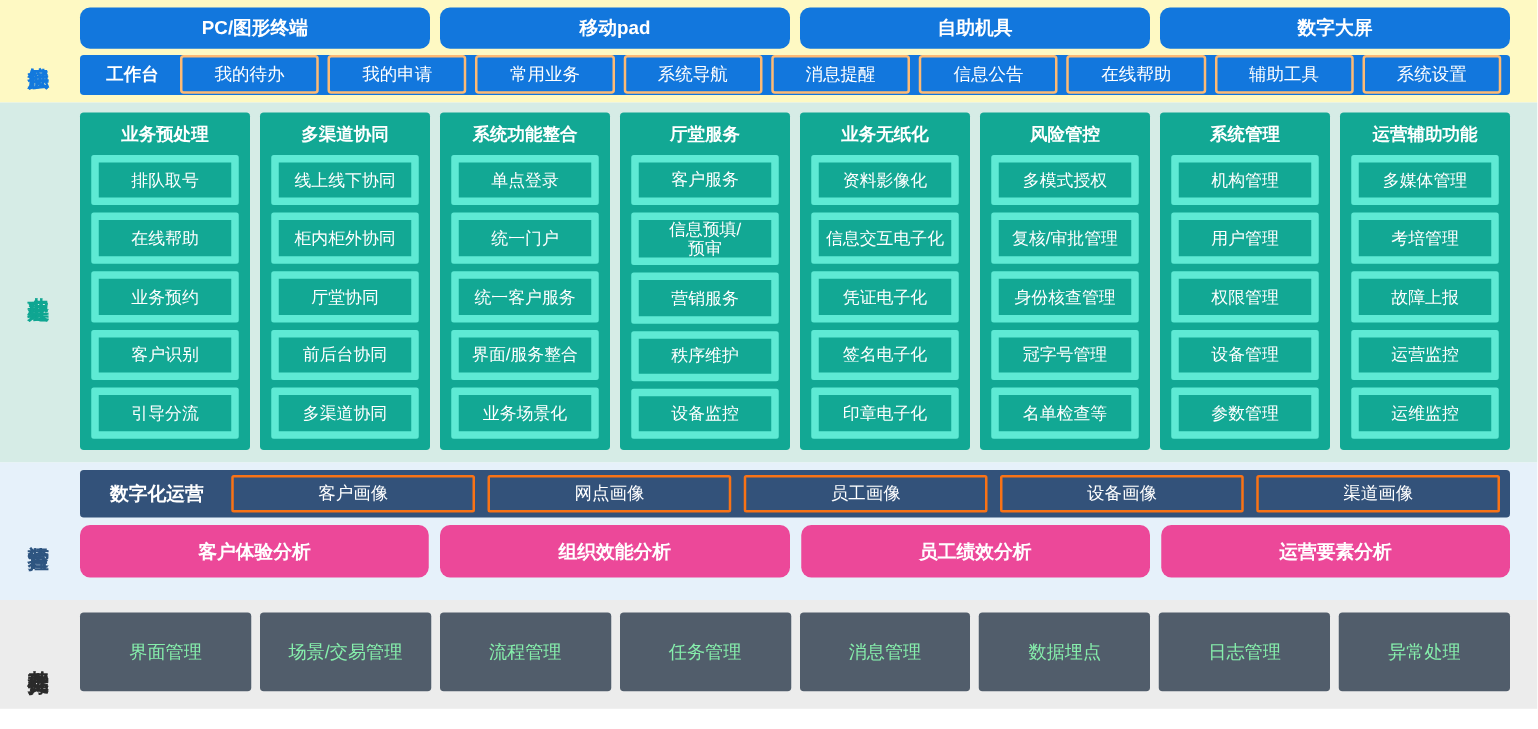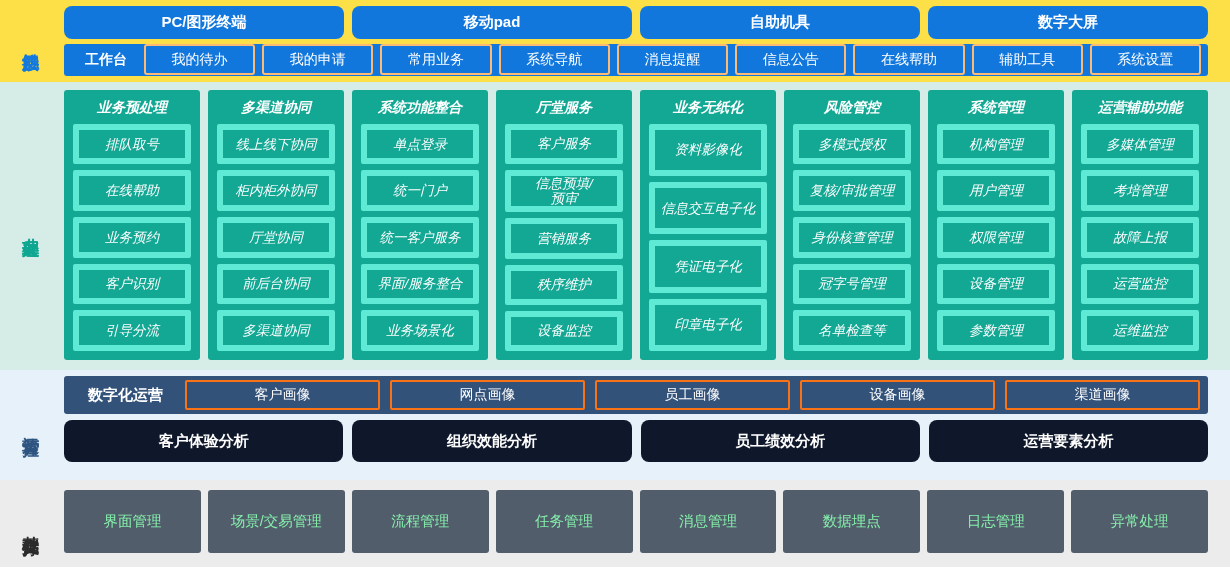--- a/index.html
+++ b/index.html
@@ -17,21 +17,21 @@
     width:60px;flex:0 0 60px;
     display:flex;align-items:center;justify-content:center;
     font-weight:bold;font-size:17px;line-height:1.08;
     letter-spacing:1px;
     writing-mode:vertical-rl;text-orientation:upright;
     box-sizing:border-box;
   }
   .layer-body{flex:1 1 auto;display:flex;flex-direction:column;box-sizing:border-box;}
 
   
-  .layer-contact{height:82px;background:#fde047;}
+  .layer-contact{height:82px;background:#fef9c3;}
   .layer-contact .layer-label{color:#1379dd;}
   .l1-body{padding:6px 22px 6px 4px;gap:5px;}
   .l1-row1{display:flex;gap:8px;height:40px;}
   .l1-term{
     flex:1 1 0;background:#1277dd;border-radius:8px;
     color:#fff;font-weight:bold;font-size:15px;
     display:flex;align-items:center;justify-content:center;
   }
   .l1-row2{
     display:flex;align-items:center;gap:7px;height:40px;
@@ -45,21 +45,21 @@
   }
 
   
   .layer-biz{height:288px;background:#d6ece6;}
   .layer-biz .layer-label{color:#0fa692;font-size:17px;}
   .l2-body{padding:8px 22px 10px 4px;}
   .l2-cols{display:flex;gap:8px;height:100%;}
   .l2-col{
     flex:1 1 0;background:#12a894;border-radius:3px;
     padding:7px 9px 9px 9px;box-sizing:border-box;
-    display:flex;flex-direction:column;gap:6px;font-style:italic;
+    display:flex;flex-direction:column;gap:6px;
   }
   .l2-col-title{
     color:#ffffff;font-weight:bold;font-size:14px;
     text-align:center;line-height:1.2;padding:2px 0 2px 0;white-space:nowrap;
   }
   .l2-item{
     flex:1 1 0;border:6px solid #5eead4;border-radius:2px;
     color:#ffffff;font-size:13.5px;line-height:1.12;
     display:flex;align-items:center;justify-content:center;text-align:center;
     padding:0 2px;box-sizing:border-box;white-space:pre-line;
@@ -74,21 +74,21 @@
     background:#33527a;border-radius:3px;padding:0 8px;box-sizing:border-box;
   }
   .l3-title{color:#fff;font-weight:bold;font-size:15px;padding:0 12px 0 16px;white-space:nowrap;}
   .l3-chip{
     flex:1 1 0;border:2px solid #f97316;border-radius:2px;
     color:#fff;font-size:14px;height:26px;
     display:flex;align-items:center;justify-content:center;white-space:nowrap;
   }
   .l3-row2{display:flex;gap:9px;height:42px;}
   .l3-big{
-    flex:1 1 0;background:#0f172a;border-radius:8px;
+    flex:1 1 0;background:#ec4899;border-radius:8px;
     color:#fff;font-weight:bold;font-size:15px;
     display:flex;align-items:center;justify-content:center;
   }
 
   
   .layer-base{height:87px;background:#ececec;}
   .layer-base .layer-label{color:#2b2b2b;font-size:17px;}
   .l4-body{padding:10px 22px 14px 4px;}
   .l4-row{display:flex;gap:7px;height:100%;}
   .l4-item{
@@ -166,20 +166,21 @@
           <div class="l2-item">营销服务</div>
           <div class="l2-item">秩序维护</div>
           <div class="l2-item">设备监控</div>
         </div>
 
         <div class="l2-col">
           <div class="l2-col-title">业务无纸化</div>
           <div class="l2-item">资料影像化</div>
           <div class="l2-item">信息交互电子化</div>
           <div class="l2-item">凭证电子化</div>
+          <div class="l2-item">签名电子化</div>
           <div class="l2-item">印章电子化</div>
         </div>
 
         <div class="l2-col">
           <div class="l2-col-title">风险管控</div>
           <div class="l2-item">多模式授权</div>
           <div class="l2-item">复核/审批管理</div>
           <div class="l2-item">身份核查管理</div>
           <div class="l2-item">冠字号管理</div>
           <div class="l2-item">名单检查等</div>

